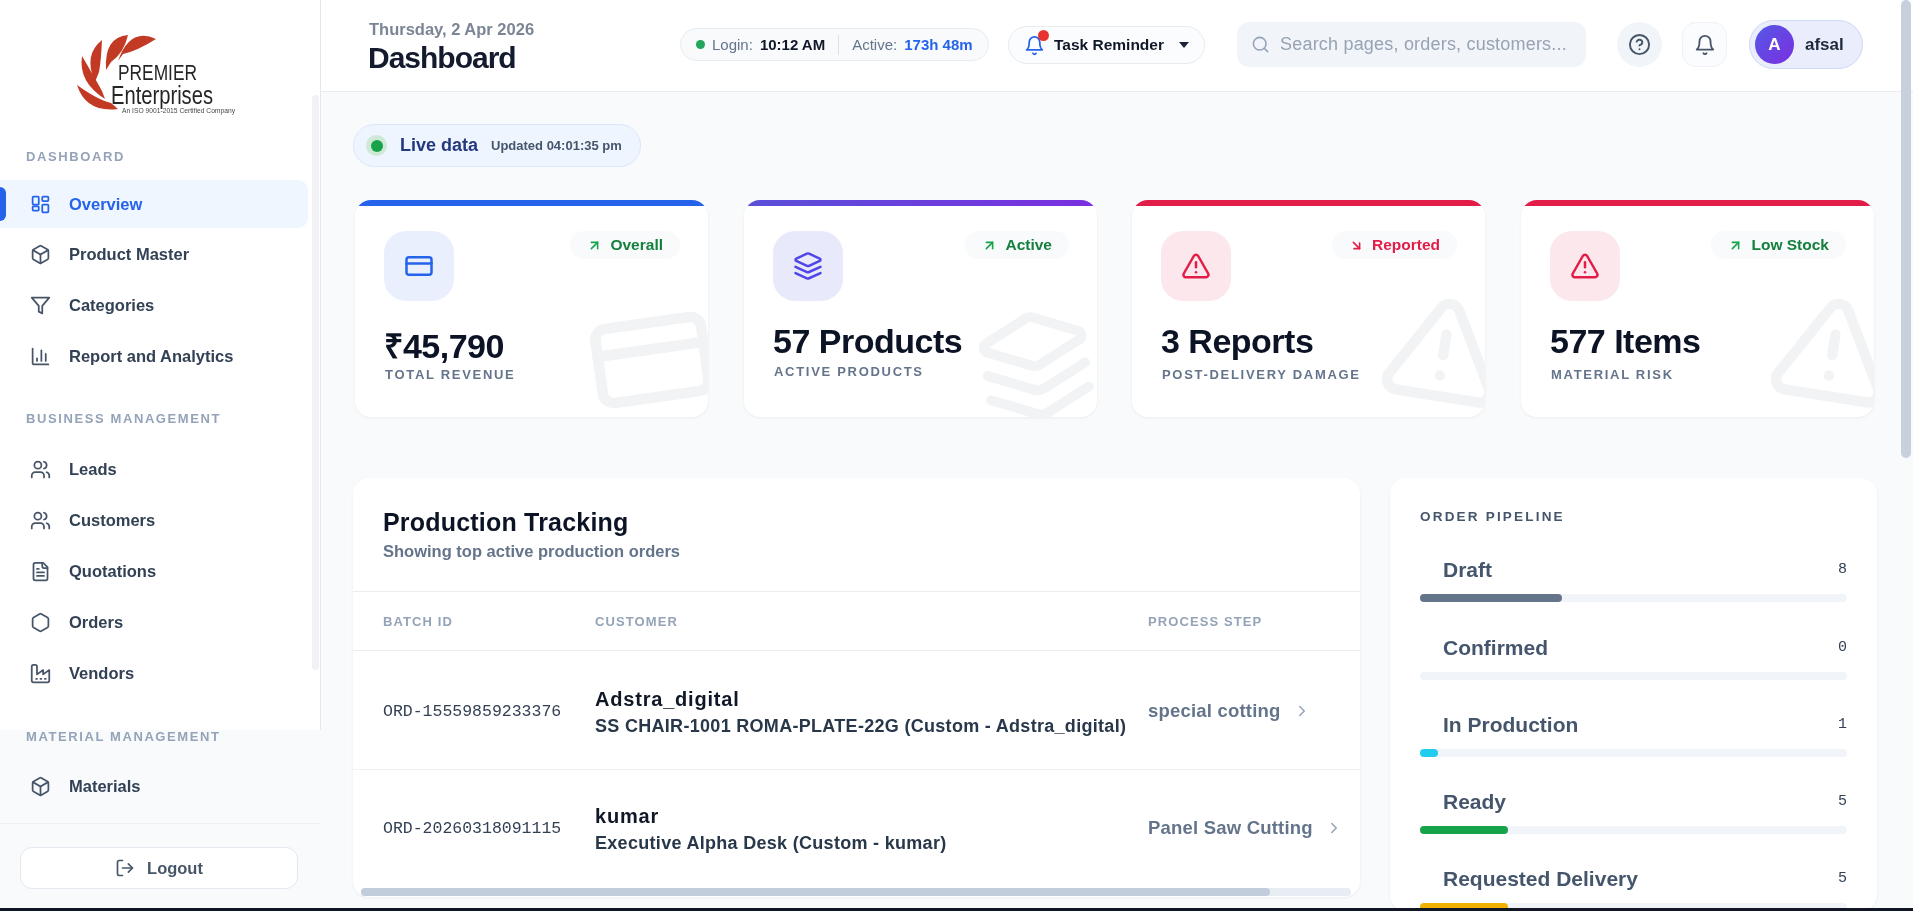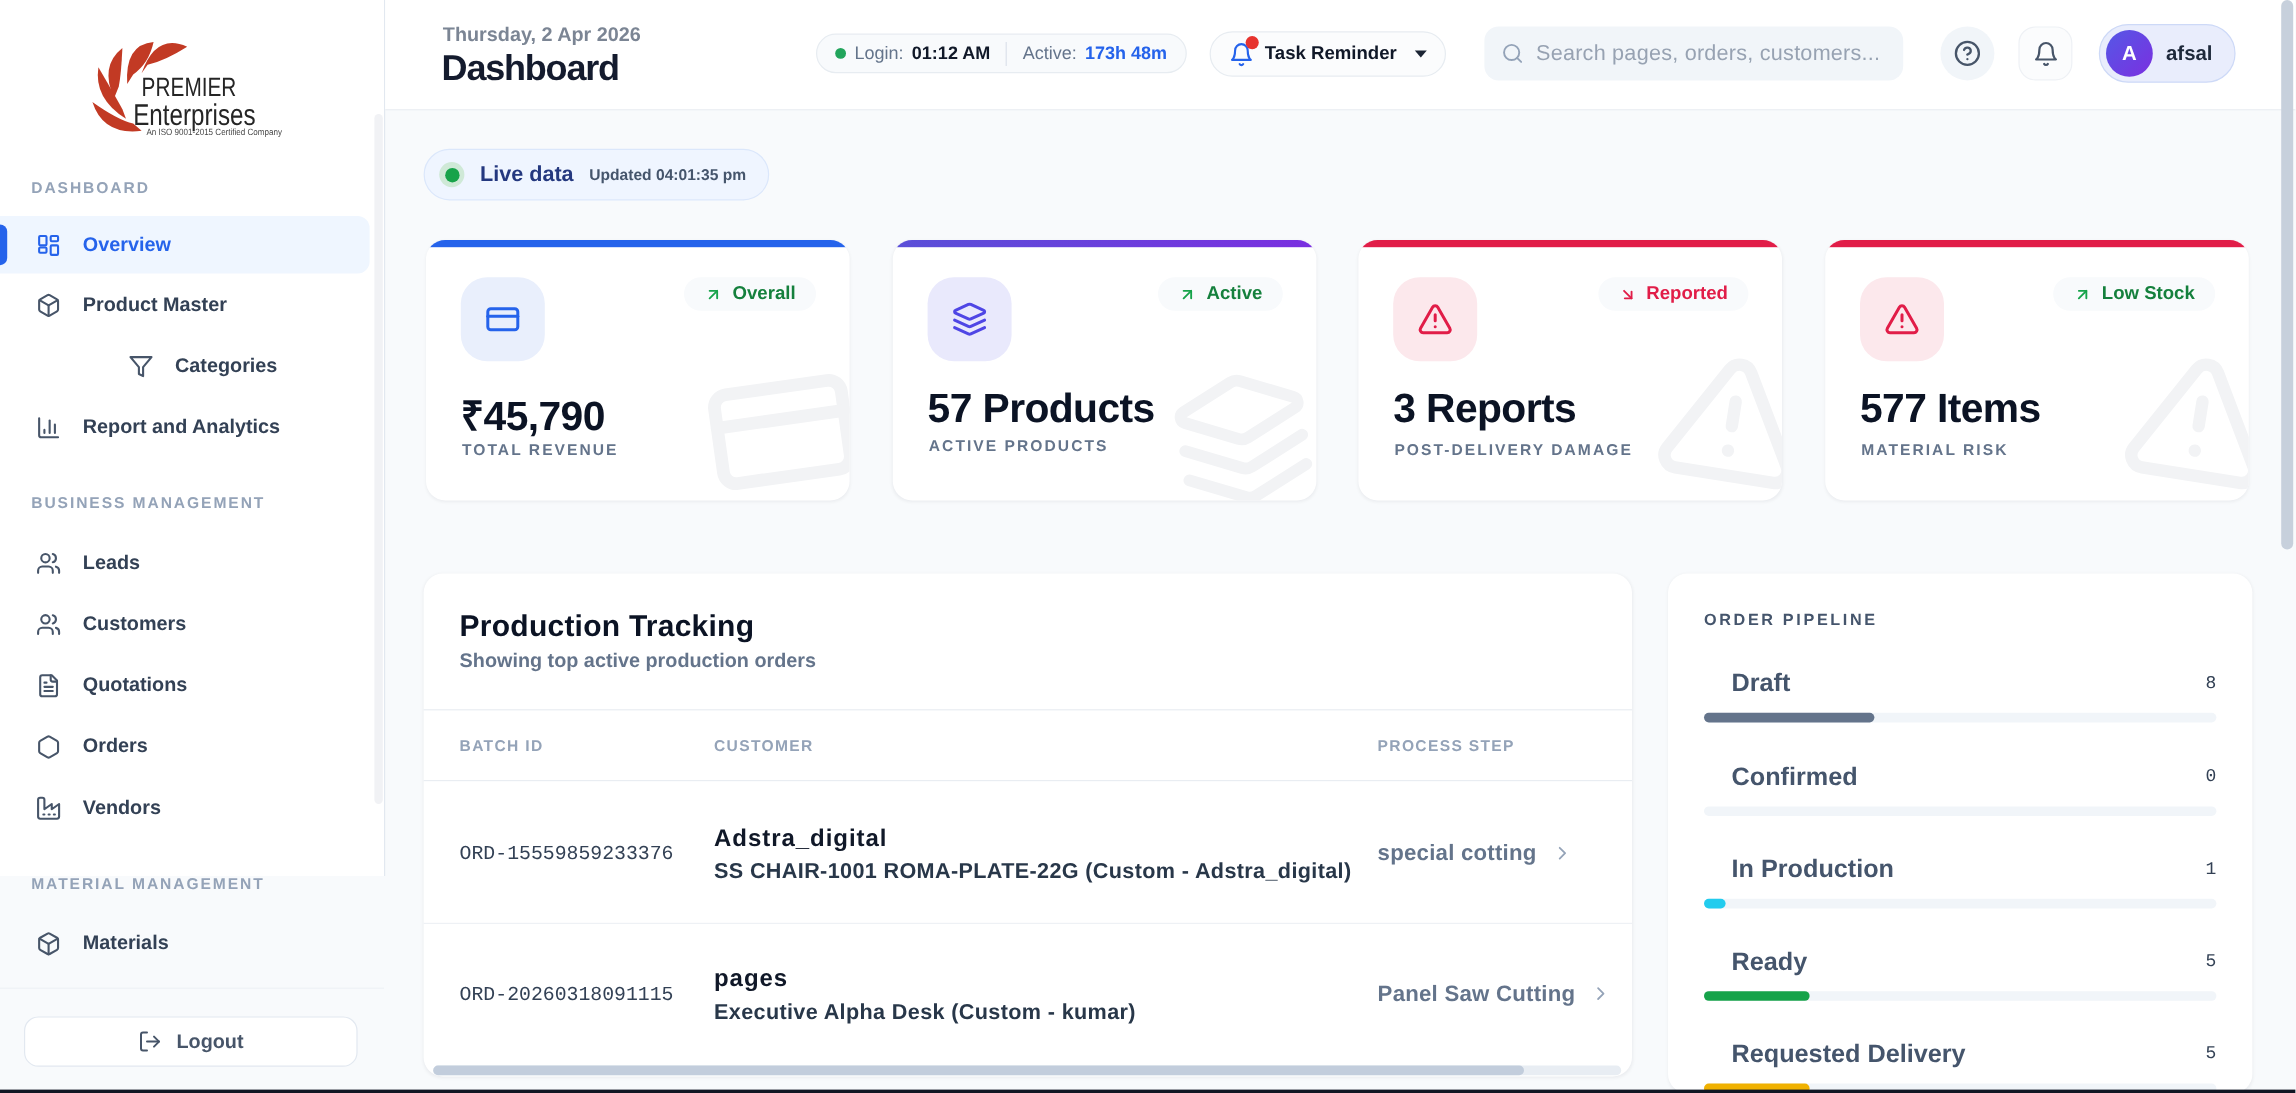--- a/index.html
+++ b/index.html
@@ -103,21 +103,21 @@
         <rect width="7" height="5" x="3" y="14" rx="1"></rect>
       </svg>
     Overview</div>
   <div class="navitem" style="top:230px;">
     <svg viewBox="0 0 24 24" fill="none" stroke-width="2" stroke-linecap="round" stroke-linejoin="round">
         <path d="M21 8a2 2 0 0 0-1-1.73l-7-4a2 2 0 0 0-2 0l-7 4A2 2 0 0 0 3 8v8a2 2 0 0 0 1 1.73l7 4a2 2 0 0 0 2 0l7-4A2 2 0 0 0 21 16Z"></path>
         <path d="m3.3 7 8.7 5 8.7-5"></path>
         <path d="M12 22V12"></path>
       </svg>
     Product Master</div>
-  <div class="navitem" style="top:281px;justify-content:center;">
+  <div class="navitem" style="top:281px;">
     <svg viewBox="0 0 24 24" fill="none" stroke-width="2" stroke-linecap="round" stroke-linejoin="round">
         <polygon points="22 3 2 3 10 12.46 10 19 14 21 14 12.46 22 3"></polygon>
       </svg>
     Categories</div>
   <div class="navitem" style="top:332px;">
     <svg viewBox="0 0 24 24" fill="none" stroke-width="2" stroke-linecap="round" stroke-linejoin="round">
         <path d="M3 3v16a2 2 0 0 0 2 2h16"></path>
         <path d="M18 17V9"></path>
         <path d="M13 17V5"></path>
         <path d="M8 17v-3"></path>
@@ -180,21 +180,21 @@
       Logout</div>
   </div>
   <div id="sb-scroll"></div>
 </div>
 <div id="header">
   <div id="hdate">Thursday, 2 Apr 2026</div>
   <div id="htitle">Dashboard</div>
   <div id="loginpill">
     <span style="width:9px;height:9px;border-radius:50%;background:#22a55c;"></span>
     <span style="color:#64748b;">Login:</span>
-    <span style="color:#101828;font-weight:bold;">01:12 AM</span>
+    <span style="color:#101828;font-weight:bold;">10:12 AM</span>
     <span style="width:1px;height:20px;background:#dbe2ea;margin:0 6px;"></span>
     <span style="color:#64748b;">Active:</span>
     <span style="color:#2563eb;font-weight:bold;">173h 48m</span>
   </div>
   <div id="taskpill">
     <span style="position:relative;display:flex;">
       <svg viewBox="0 0 24 24" width="21" height="21" fill="none" stroke="#2563eb" stroke-width="2" stroke-linecap="round" stroke-linejoin="round">
           <path d="M6 8a6 6 0 0 1 12 0c0 7 3 9 3 9H3s3-2 3-9"></path>
           <path d="M10.3 21a1.94 1.94 0 0 0 3.4 0"></path>
         </svg>
@@ -339,21 +339,21 @@
   <div class="batch" style="top:224px;">ORD-15559859233376</div>
   <div class="cname" style="top:210px;">Adstra_digital</div>
   <div class="cprod" style="top:238px;">SS CHAIR-1001 ROMA-PLATE-22G (Custom - Adstra_digital)</div>
   <div class="pstep" style="top:222px;">special cotting
     <svg viewBox="0 0 24 24" width="18" height="18" fill="none" stroke="#94a3b8" stroke-width="2" stroke-linecap="round" stroke-linejoin="round">
         <path d="m9 18 6-6-6-6"></path>
       </svg>
   </div>
   <div class="rowdiv" style="top:291px;"></div>
   <div class="batch" style="top:341px;">ORD-20260318091115</div>
-  <div class="cname" style="top:327px;">pages</div>
+  <div class="cname" style="top:327px;">kumar</div>
   <div class="cprod" style="top:355px;">Executive Alpha Desk (Custom - kumar)</div>
   <div class="pstep" style="top:339px;">Panel Saw Cutting
     <svg viewBox="0 0 24 24" width="18" height="18" fill="none" stroke="#94a3b8" stroke-width="2" stroke-linecap="round" stroke-linejoin="round">
         <path d="m9 18 6-6-6-6"></path>
       </svg>
   </div>
   <div id="hscroll">
       <div class="thumb"></div>
     </div>
 </div>

